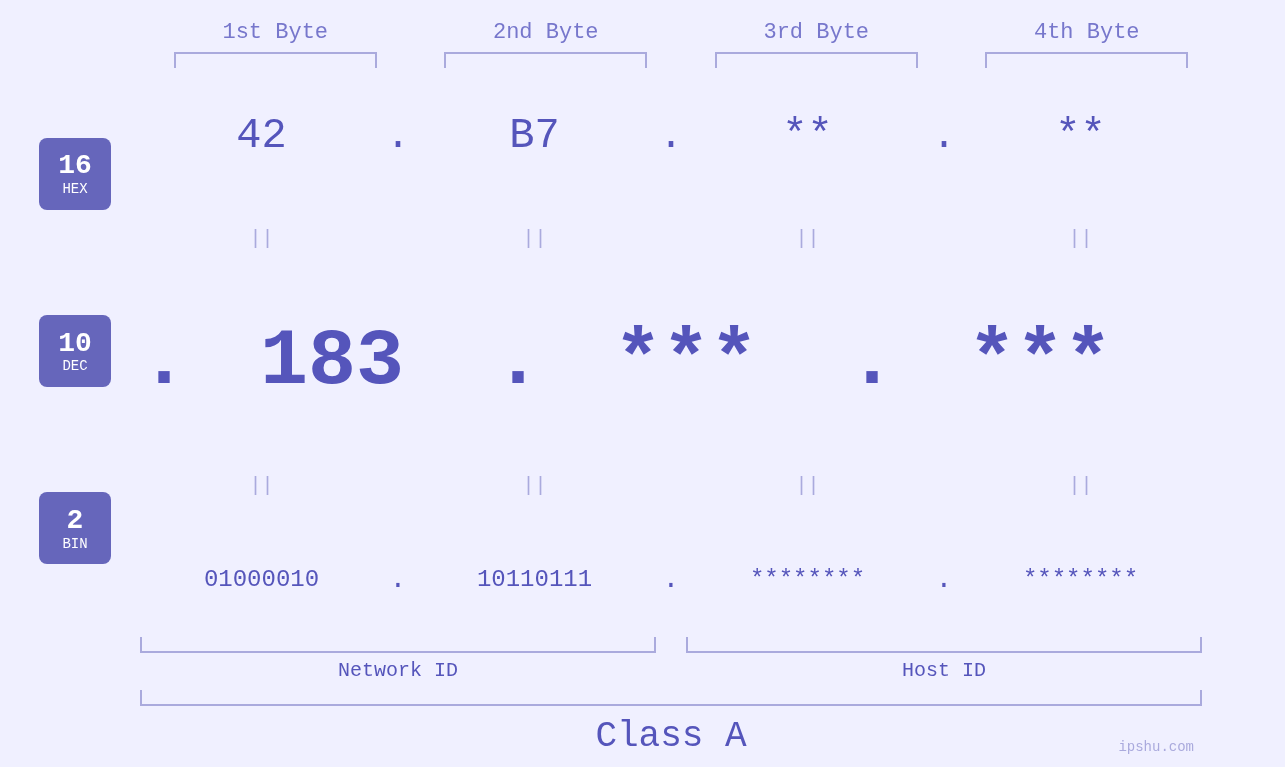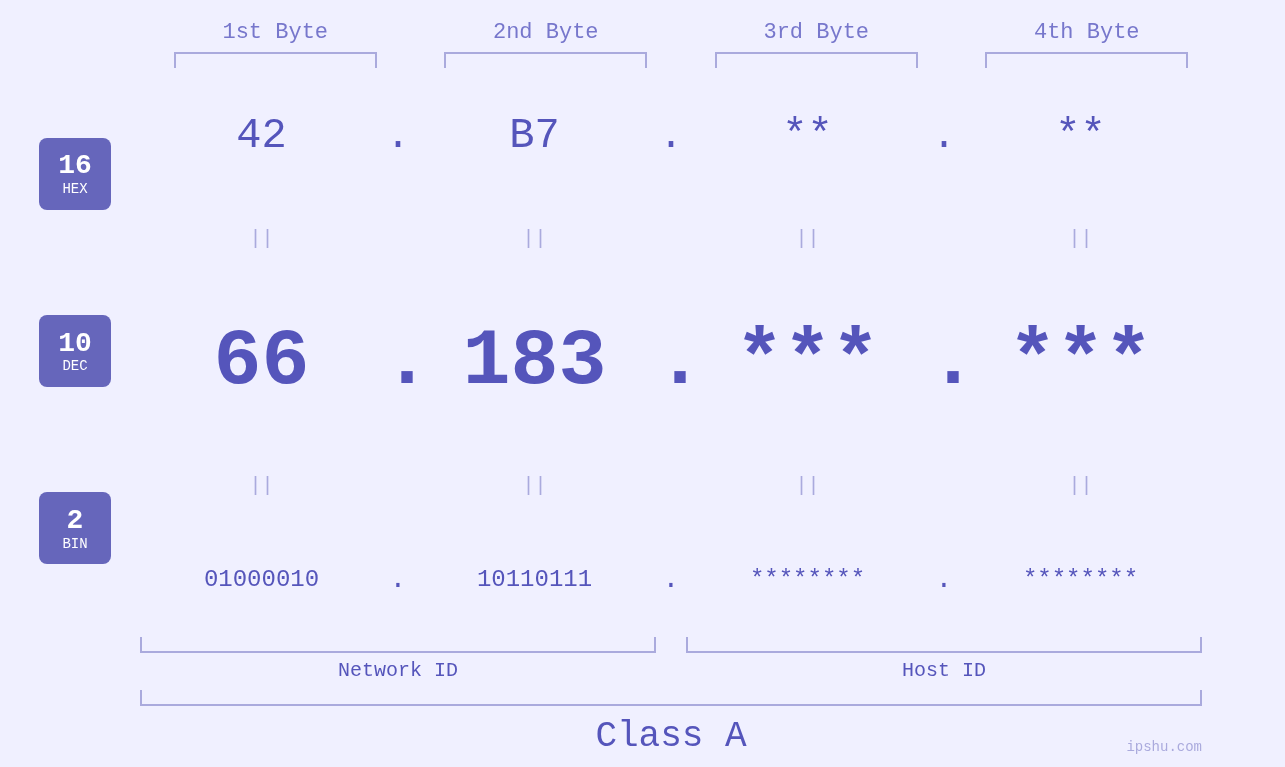--- a/index.html
+++ b/index.html
@@ -98,21 +98,21 @@
     .hex-value { font-size: 42px; }
     .dec-value { font-size: 80px; font-weight: bold; }
     .bin-value { font-size: 24px; }
 
     .dot-hex { font-size: 40px; margin-top: -10px; }
 
     
     .watermark {
       position: absolute;
       bottom: 12px;
-      right: 20px;
+      right: 28px;
       color: #aaaadd;
       font-size: 14px;
       font-family: 'Courier New', Courier, monospace;
     }
 
   </style>
 </head>
 <body>
 
 <div class="main-container">
@@ -186,23 +186,20 @@
         <div style="flex:1; text-align:center; color:#aaaadd; font-size:20px;">||</div>
         <div style="width:30px;"></div>
         <div style="flex:1; text-align:center; color:#aaaadd; font-size:20px;">||</div>
         <div style="width:30px;"></div>
         <div style="flex:1; text-align:center; color:#aaaadd; font-size:20px;">||</div>
         <div style="width:30px;"></div>
         <div style="flex:1; text-align:center; color:#aaaadd; font-size:20px;">||</div>
       </div>
 
       <div style="display:flex; align-items:center; justify-content:space-around; width:100%;">
-        <div style="flex:1; text-align:center;">
-          <span class="cell-value dec-value">66</span>
-        </div>
         <div style="width:30px; text-align:center;">
           <span class="cell-value" style="font-size:80px; font-weight:bold; color:#5555bb;">.</span>
         </div>
         <div style="flex:1; text-align:center;">
           <span class="cell-value dec-value">183</span>
         </div>
         <div style="width:30px; text-align:center;">
           <span class="cell-value" style="font-size:80px; font-weight:bold; color:#5555bb;">.</span>
         </div>
         <div style="flex:1; text-align:center;">

